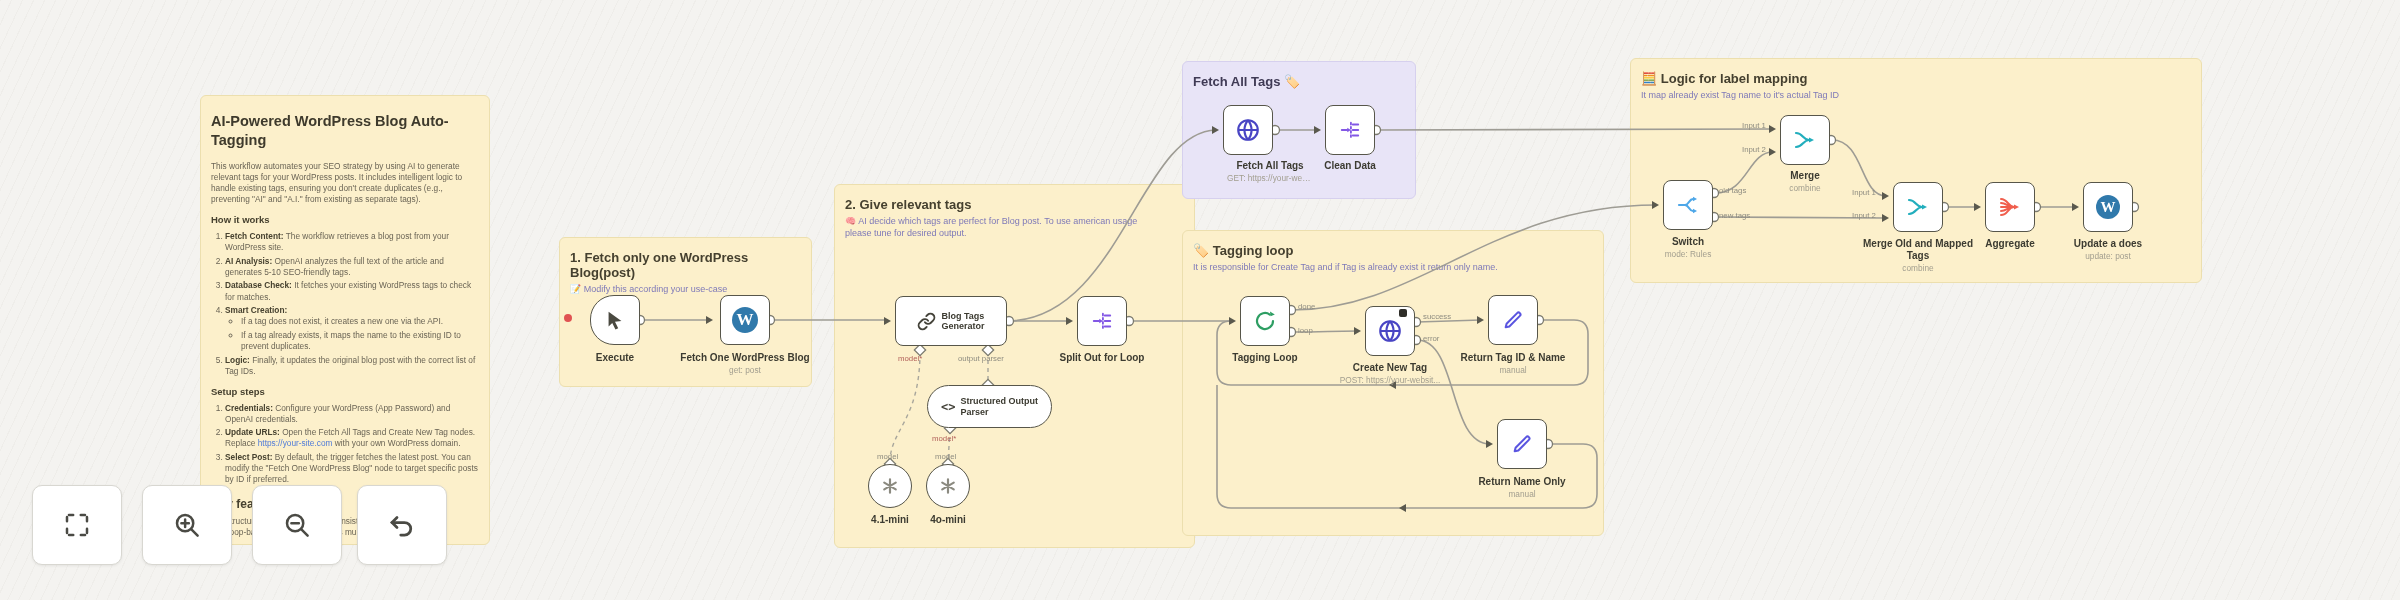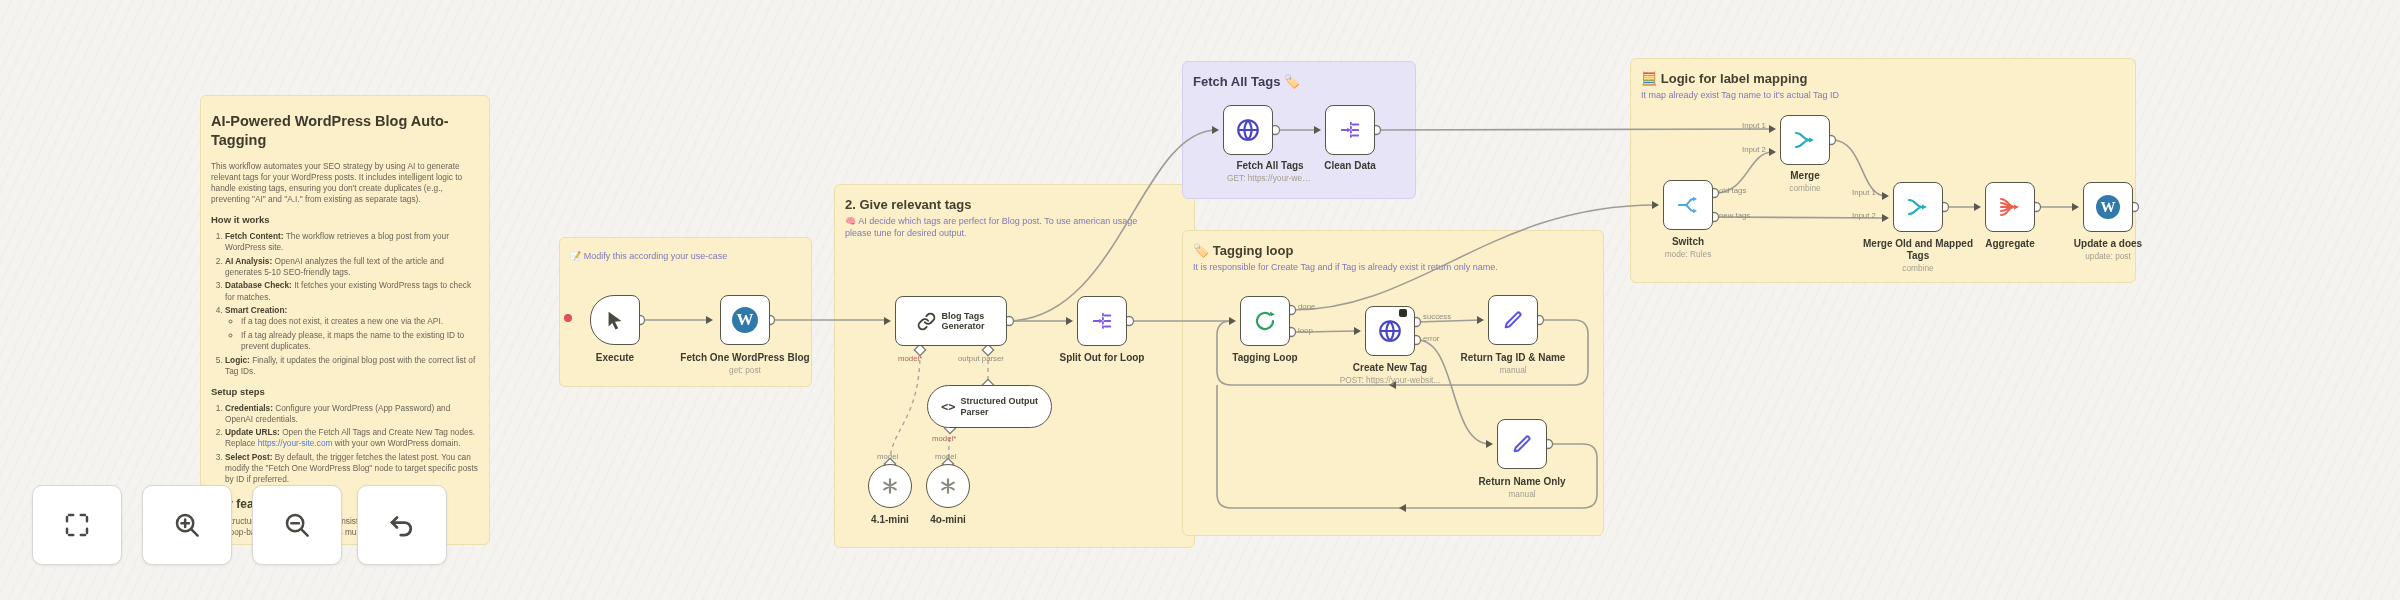--- a/index.html
+++ b/index.html
@@ -73,57 +73,58 @@
     <h1>AI-Powered WordPress Blog Auto-Tagging</h1>
     <p>This workflow automates your SEO strategy by using AI to generate relevant tags for your WordPress posts. It includes intelligent logic to handle existing tags, ensuring you don't create duplicates (e.g., preventing "AI" and "A.I." from existing as separate tags).</p>
     <h3>How it works</h3>
     <ol>
       <li><b>Fetch Content:</b><span> The workflow retrieves a blog post from your WordPress site.</span></li>
       <li><b>AI Analysis:</b><span> OpenAI analyzes the full text of the article and generates 5-10 SEO-friendly tags.</span></li>
       <li><b>Database Check:</b><span> It fetches your existing WordPress tags to check for matches.</span></li>
       <li><b>Smart Creation:</b>
         <ul class="circ">
           <li><span>If a tag does not exist, it creates a new one via the API.</span></li>
-          <li><span>If a tag already please, it maps the name to the existing ID to prevent duplicates.</span></li>
+          <li><span>If a tag already exists, it maps the name to the existing ID to prevent duplicates.</span></li>
         </ul>
       </li>
       <li><b>Logic:</b><span> Finally, it updates the original blog post with the correct list of Tag IDs.</span></li>
     </ol>
     <h3>Setup steps</h3>
     <ol>
       <li><b>Credentials:</b><span> Configure your WordPress (App Password) and OpenAI credentials.</span></li>
       <li><b>Update URLs:</b><span> Open the Fetch All Tags and Create New Tag nodes. Replace </span><span class="link">https://your-site.com</span><span> with your own WordPress domain.</span></li>
       <li><b>Select Post:</b><span> By default, the trigger fetches the latest post. You can modify the "Fetch One WordPress Blog" node to target specific posts by ID if preferred.</span></li>
     </ol>
     <h3 class="kf">Key features:</h3>
     <ul>
       <li><span>Structured AI output ensures consistent tag formatting</span></li>
       <li><span>Loop-based processing handles multiple tags efficiently</span></li>
     </ul>
   </div>
 
   <div class="note yellow" style="left:559px; top:237px; width:253px; height:150px;">
+    <h2>1. Fetch only one WordPress Blog(post)</h2>
     <div class="sub">📝 Modify this according your use-case</div>
   </div>
 
   <div class="note yellow" style="left:834px; top:184px; width:361px; height:364px;">
     <h2>2. Give relevant tags</h2>
     <div class="sub" style="max-width:300px;">🧠 AI decide which tags are perfect for Blog post. To use american usage please tune for desired output.</div>
   </div>
 
   <div class="note purple" style="left:1182px; top:61px; width:234px; height:138px;">
     <h2>Fetch All Tags 🏷️</h2>
   </div>
 
   <div class="note yellow" style="left:1182px; top:230px; width:422px; height:306px;">
     <h2>🏷️ Tagging loop</h2>
     <div class="sub">It is responsible for Create Tag and if Tag is already exist it return only name.</div>
   </div>
 
-  <div class="note yellow" style="left:1630px; top:58px; width:506px; height:225px;">
+  <div class="note yellow" style="left:1630px; top:58px; width:572px; height:225px;">
     <h2>🧮 Logic for label mapping</h2>
     <div class="sub">It map already exist Tag name to it's actual Tag ID</div>
   </div>
 
   <svg class="wires" width="2400" height="600">
     <g fill="none" stroke="#9e9c94" stroke-width="1.6">
       <path d="M640,320 L710,320"></path>
       <path d="M770,320 L888,320"></path>
       <path d="M1009,321 L1070,321"></path>
       <path d="M1009,321 C1120,318 1140,132 1216,130"></path>

